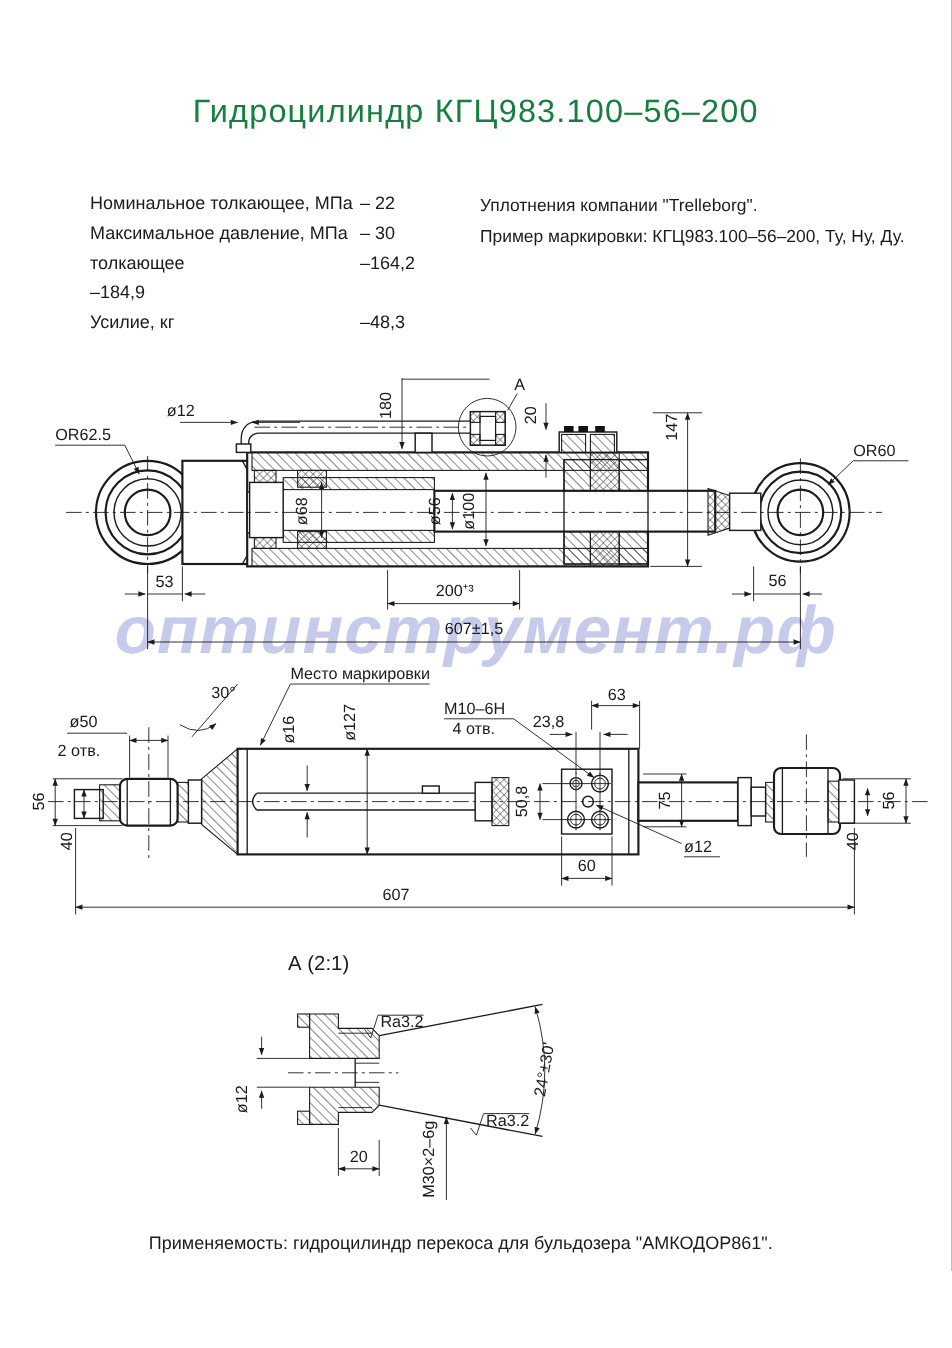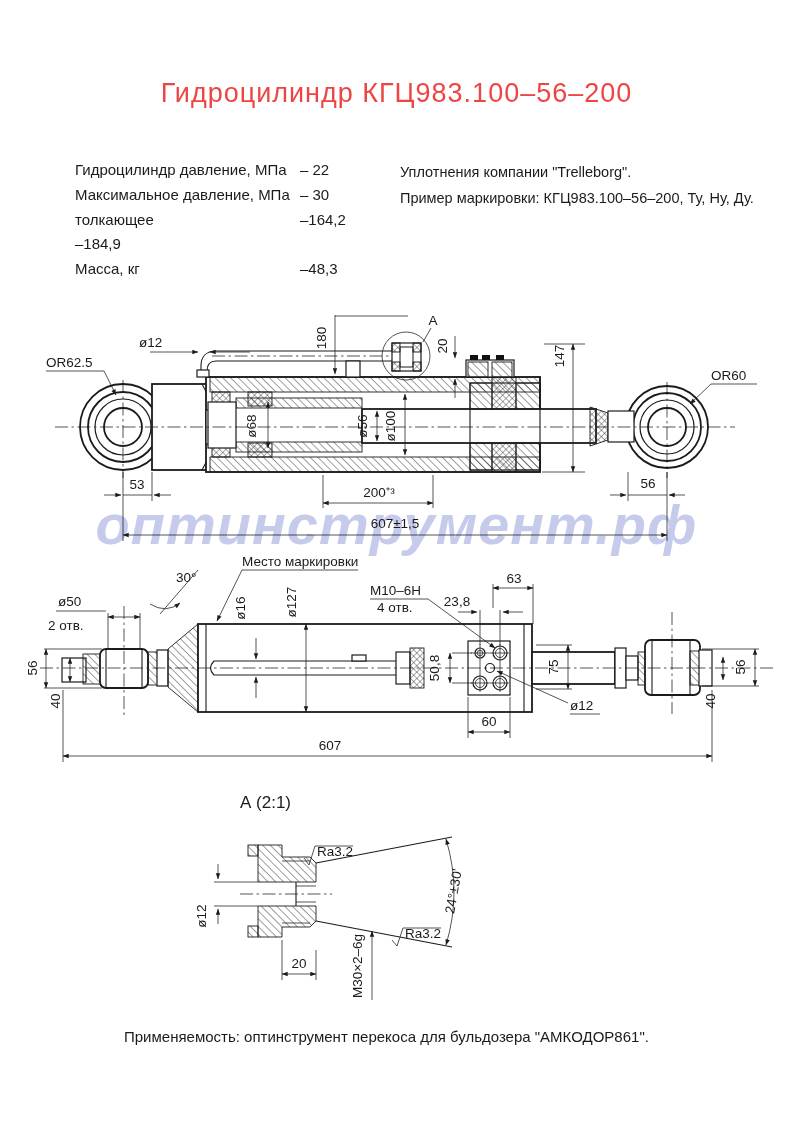--- a/index.html
+++ b/index.html
@@ -1,19 +1,19 @@
 <!DOCTYPE html>
 <html><head>
 <meta charset="utf-8">
 <style>
   html,body{margin:0;padding:0;background:#888;}
   .page{position:relative;width:793px;height:1123px;background:#ffffff;margin:0 auto;
         font-family:"Liberation Sans",sans-serif;color:#1b1b1b;overflow:hidden;}
   .title{position:absolute;top:78px;left:0;width:100%;text-align:center;
-         font-size:27px;font-weight:400;letter-spacing:1px;color:#ef4444;}
+         font-size:27px;font-weight:400;letter-spacing:1px;color:#15803d;}
   .specs{position:absolute;left:75px;top:161px;width:300px;font-size:15px;}
   .srow{display:flex;height:24.8px;align-items:baseline;}
   .sl{flex:0 0 225px;}
   .sv{white-space:nowrap;}
   .notes{position:absolute;left:400px;top:160px;font-size:14.5px;line-height:25.5px;white-space:nowrap;}
   .watermark{position:absolute;top:492px;left:50%;transform:translateX(-50%);
              font-size:56px;font-weight:bold;letter-spacing:1px;color:#c6cbec;white-space:nowrap;z-index:1;font-style:italic;}
   svg.draw{position:absolute;left:0;top:0;z-index:2;}
   .footer{position:absolute;left:124px;top:1028px;font-size:15px;white-space:nowrap;}           
   .wf{fill:#ffffff;stroke:#1b1b1b;stroke-width:1.8;}         
@@ -29,36 +29,36 @@
 </style>
 </head>
 <body>
 
 <div class="page">
 
   <div class="title">Гидроцилиндр КГЦ983.100–56–200</div>
 
   <div class="specs">
     <div class="srow">
-        <span class="sl">Гидроцилиндр давление, МПа</span>
+        <span class="sl">Номинальное толкающее, МПа</span>
         <span class="sv">– 22</span>
       </div>
     <div class="srow">
         <span class="sl">Максимальное давление, МПа</span>
         <span class="sv">– 30</span>
       </div>
     <div class="srow">
         <span class="sl">толкающее</span>
         <span class="sv">–164,2</span>
       </div>
     <div class="srow">
         <span class="sv">–184,9</span>
       </div>
     <div class="srow">
-        <span class="sl">Масса, кг</span>
+        <span class="sl">Усилие, кг</span>
         <span class="sv">–48,3</span>
       </div>
   </div>
 
   <div class="notes">
     <div>Уплотнения компании "Trelleborg".</div>
     <div>Пример маркировки: КГЦ983.100–56–200, Ту, Ну, Ду.</div>
   </div>
 
   <div class="watermark">оптинструмент.рф</div>
@@ -439,14 +439,14 @@
         <line x1="316" y1="950" x2="316" y2="980" class="tl"></line>
         <line x1="282" y1="974" x2="316" y2="974" class="tl" marker-start="url(#ar)" marker-end="url(#ar)"></line>
       </g>
       <g>
         <text class="dt" text-anchor="middle" transform="rotate(-90 362 966)" x="362" y="966">M30×2–6g</text>
         <line x1="372" y1="1000" x2="372" y2="931" class="tl" marker-end="url(#ar)"></line>
       </g>
     </g>
   </svg>
 
-  <div class="footer">Применяемость: оптинструмент перекоса для бульдозера "АМКОДОР861".</div>
+  <div class="footer">Применяемость: гидроцилиндр перекоса для бульдозера "АМКОДОР861".</div>
 </div>
 
 </body></html>

